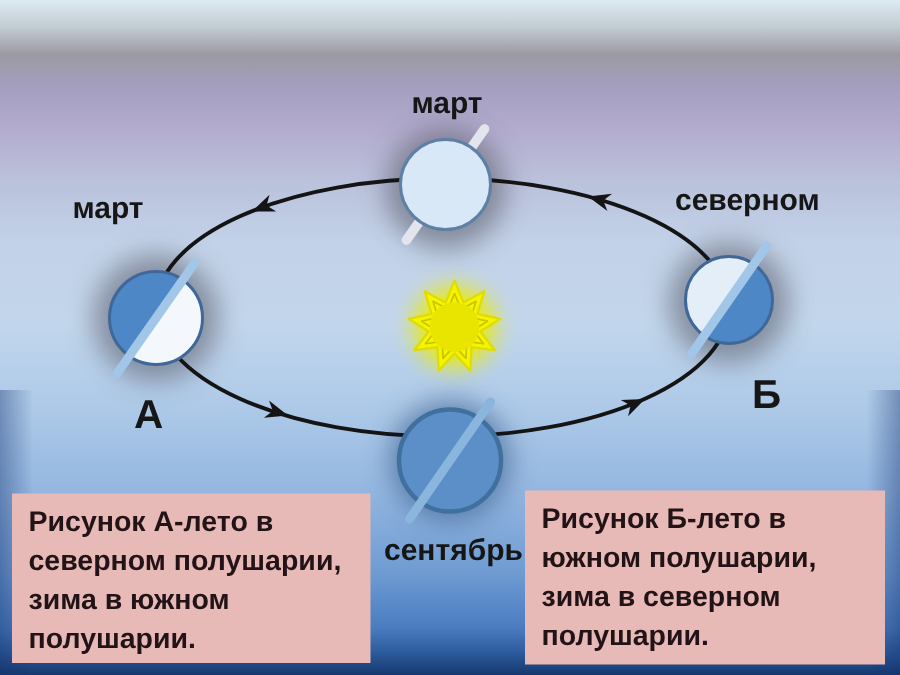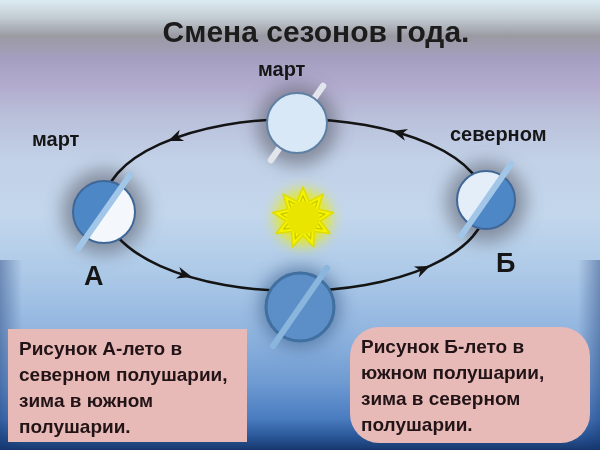--- a/index.html
+++ b/index.html
@@ -14,37 +14,36 @@
   .edge-tint{
     position:absolute;left:0;bottom:0;width:600px;height:190px;pointer-events:none;
     background:linear-gradient(90deg, rgba(20,50,110,.40) 0, rgba(20,50,110,0) 22px,
       rgba(20,50,110,0) 578px, rgba(20,50,110,.40) 100%);
   }
   .title{
     position:absolute;left:0;top:15px;width:100%;box-sizing:border-box;padding-left:32px;
     text-align:center;font-size:30px;font-weight:bold;color:#1c1c1c;line-height:1.1;
   }
   .diagram{position:absolute;left:0;top:0;}
-  .lbl{position:absolute;font-weight:bold;color:#161616;font-size:20px;line-height:1;text-align:left;}
+  .lbl{position:absolute;font-weight:bold;color:#161616;font-size:20px;line-height:1;text-align:center;}
   .lbl-letter{font-size:27px;}
   .caption{
     position:absolute;background:#e7b9b7;color:#211316;font-weight:bold;
     font-size:19px;line-height:26px;padding:7px 11px;white-space:pre-line;box-sizing:border-box;
   }
   .caption-a{left:8px;top:329px;width:239px;height:113px;}
-  .caption-b{left:350px;top:327px;width:240px;height:116px;border-radius:29px;}
+  .caption-b{left:350px;top:327px;width:240px;height:116px;}
 </style>
 </head>
 <body>
 
 <div class="slide">
 
   <div class="edge-tint"></div>
 
-  <div class="title">Смена сезонов года.</div>
 
   <svg class="diagram" width="600" height="450" viewBox="0 0 600 450">
     <defs>
       <filter id="soft" x="-80%" y="-80%" width="260%" height="260%">
           <feGaussianBlur stdDeviation="9"></feGaussianBlur>
         </filter>
       <filter id="soft2" x="-80%" y="-80%" width="260%" height="260%">
           <feGaussianBlur stdDeviation="7"></feGaussianBlur>
         </filter>
       <linearGradient id="gradJune" x1="0.09" y1="0.215" x2="0.91" y2="0.785">
@@ -101,20 +100,21 @@
     <g transform="translate(303,218)">
       <polygon points="0,-31 6,-16.4 19.9,-23.8 15.2,-8.8 30.5,-5.4 17.2,3 26.9,15.5 11.3,13.4 10.6,29.1 0,17.5 -10.6,29.1 -11.3,13.4 -26.9,15.5 -17.2,3 -30.5,-5.4 -15.2,-8.8 -19.9,-23.8 -6,-16.4" fill="#f4f400" stroke="#e0dc00" stroke-width="1.5" stroke-linejoin="round"></polygon>
       <polygon points="0,-31 6,-16.4 19.9,-23.8 15.2,-8.8 30.5,-5.4 17.2,3 26.9,15.5 11.3,13.4 10.6,29.1 0,17.5 -10.6,29.1 -11.3,13.4 -26.9,15.5 -17.2,3 -30.5,-5.4 -15.2,-8.8 -19.9,-23.8 -6,-16.4" transform="scale(0.72)" fill="none" stroke="#c8c400" stroke-width="1.6" stroke-linejoin="round"></polygon>
       <circle r="16.5" fill="#e9e500"></circle>
     </g>
   </svg>
 
   <div class="lbl" style="left:258px;top:59px;width:80px;">март</div>
   <div class="lbl" style="left:32px;top:129px;width:80px;">март</div>
   <div class="lbl" style="left:450px;top:124px;width:95px;">северном</div>
+  <div class="lbl" style="left:256px;top:357px;width:92px;">сентябрь</div>
 
   <div class="lbl lbl-letter" style="left:84px;top:263px;width:30px;">А</div>
   <div class="lbl lbl-letter" style="left:496px;top:250px;width:30px;">Б</div>
 
   <div class="caption caption-a">Рисунок А-лето в
 северном полушарии,
 зима в южном
 полушарии.</div>
   <div class="caption caption-b">Рисунок Б-лето в
 южном полушарии,

